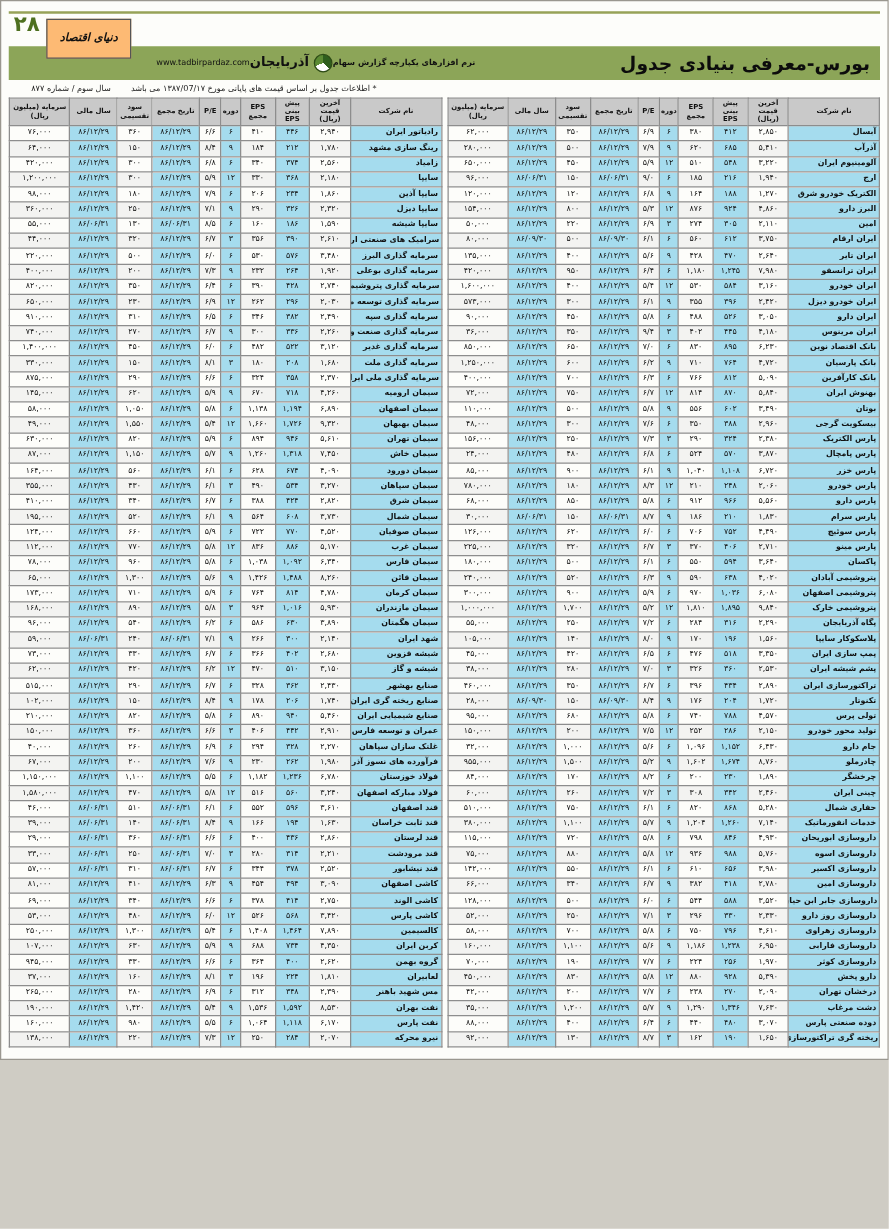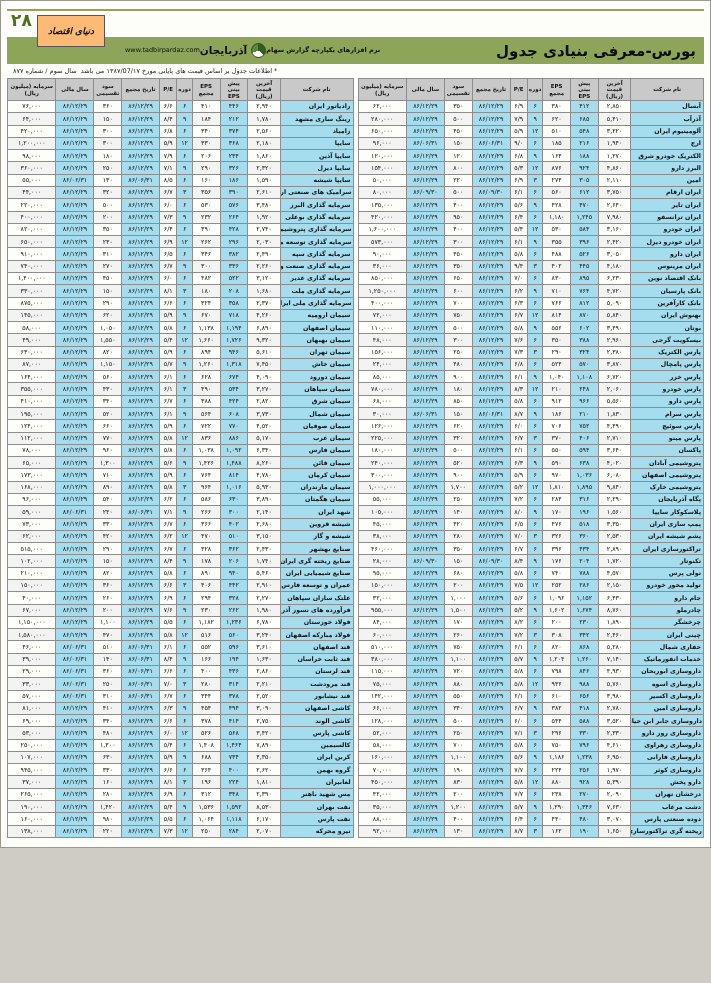--- a/index.html
+++ b/index.html
@@ -16,21 +16,21 @@
         box-sizing:border-box;z-index:2;}
   .band-title{font-size:15px;font-weight:bold;color:#0c0c0c;white-space:nowrap;}
   .band-center{display:flex;flex-direction:row;align-items:center;line-height:1.05;}
   .band-tagline{font-size:6.5px;font-weight:bold;}
   .brand-row{display:flex;align-items:center;gap:4px;}
   .logo{width:13px;height:13px;border-radius:50%;border:1px solid #2e4c16;
         background:conic-gradient(#2f5e1e 0 130deg,#ffffff 130deg 250deg,#5b8a33 250deg 360deg);}
   .brand-name{font-size:10.5px;font-weight:bold;}
   .brand-url{font-size:6.5px;direction:ltr;}
   .subline{position:absolute;top:66px;left:10px;right:10px;font-size:6.5px;color:#222;text-align:left;}
-  .subline span{margin-left:2px;}
+  .subline span{margin-left:14px;}
   .tables{position:absolute;top:77px;left:6px;right:6px;bottom:9px;display:flex;gap:4px;}
   .panel{flex:1;display:flex;min-width:0;}
   table{width:100%;height:100%;border-collapse:collapse;table-layout:fixed;border:1.5px solid #222;}
   th,td{border:0.5px solid #8d8d8d;overflow:hidden;white-space:nowrap;text-align:center;
         padding:0 1px;box-sizing:border-box;}
   thead th{background:#c9c9c9;font-size:5.5px;font-weight:bold;height:22px;white-space:normal;line-height:1.1;}
   tbody td{font-size:6.3px;line-height:1;}
   tbody td:first-child{text-align:right;font-weight:bold;padding-right:2px;}
   td.hl{background:#a5dcee;}
   tbody tr:nth-child(even) td:not(.hl){background:#f3f3f1;}

